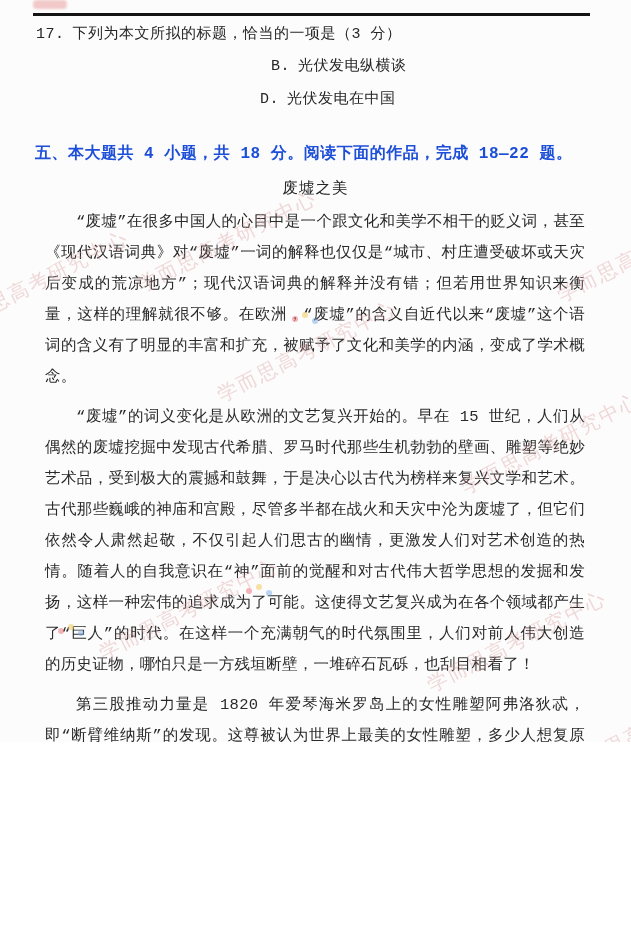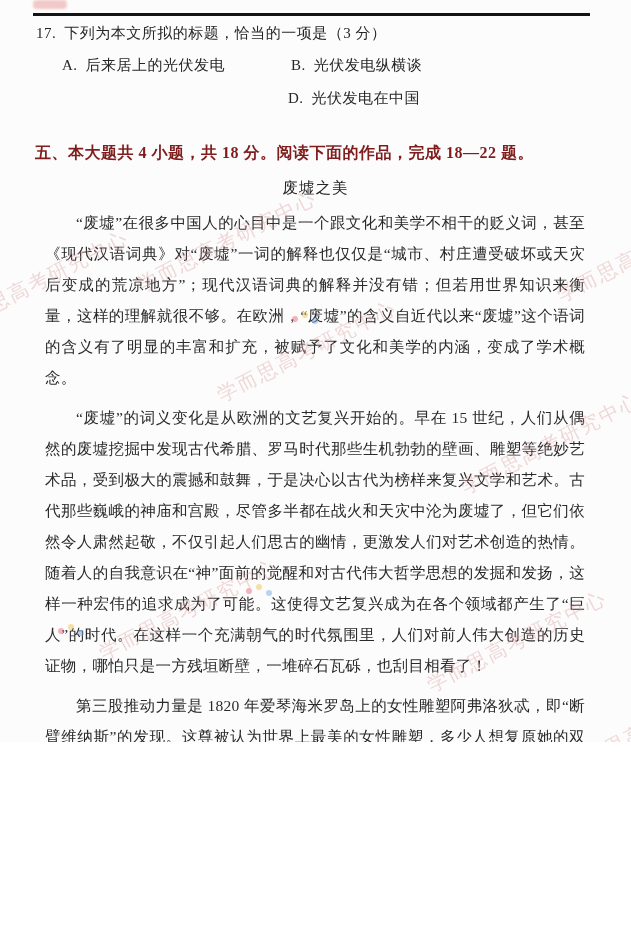--- a/index.html
+++ b/index.html
@@ -6,21 +6,21 @@
     margin: 0;
     padding: 0;
     background: #ffffff;
   }
   .page {
     position: relative;
     width: 631px;
     height: 742px;
     background: #fcfcfc;
     overflow: hidden;
-    font-family: Liberation Serif, serif;
+    font-family: Liberation Mono, monospace;
     color: #262626;
   }
   .top-rule {
     position: absolute;
     left: 33px;
     top: 13px;
     width: 557px;
     height: 3px;
     background: #141414;
   }
@@ -34,31 +34,31 @@
   }
   .q17 .qnum { margin-right: 8px; }
   .opt {
     position: absolute;
     font-size: 15px;
     letter-spacing: 0.5px;
     white-space: nowrap;
   }
   .opt .olabel { margin-right: 8px; }
   .opt-a { left: 62px;  top: 56px; }
-  .opt-b { left: 271px; top: 56px; margin-left: 20px; }
+  .opt-b { left: 271px; top: 56px; }
   .opt-c { left: 62px;  top: 89px; }
-  .opt-d { left: 288px; top: 89px; }
+  .opt-d { left: 260px; top: 89px; }
   .section-heading {
     position: absolute;
     left: 35px;
     top: 143px;
     width: 560px;
     font-size: 16px;
     font-weight: bold;
-    color: #7f1d1d;
+    color: #1d4ed8;
     letter-spacing: 0.5px;
     white-space: nowrap;
   }
   .passage-title {
     position: absolute;
     left: 0;
     top: 178px;
     width: 631px;
     text-align: center;
     font-size: 15.5px;
@@ -117,23 +117,20 @@
 
 <div class="page">
 
   <div class="top-rule"></div>
   <div class="wm-smudge"></div>
 
   <div class="q17">
     <span class="qnum">17.</span><span>下列为本文所拟的标题，恰当的一项是（3 分）</span>
   </div>
 
-  <div class="opt opt-a">
-    <span class="olabel">A.</span><span>后来居上的光伏发电</span>
-  </div>
   <div class="opt opt-b">
     <span class="olabel">B.</span><span>光伏发电纵横谈</span>
   </div>
   <div class="opt opt-d">
     <span class="olabel">D.</span><span>光伏发电在中国</span>
   </div>
 
   <div class="section-heading">五、本大题共 4 小题，共 18 分。阅读下面的作品，完成 18—22 题。</div>
 
   <div class="passage-title">废墟之美</div>

